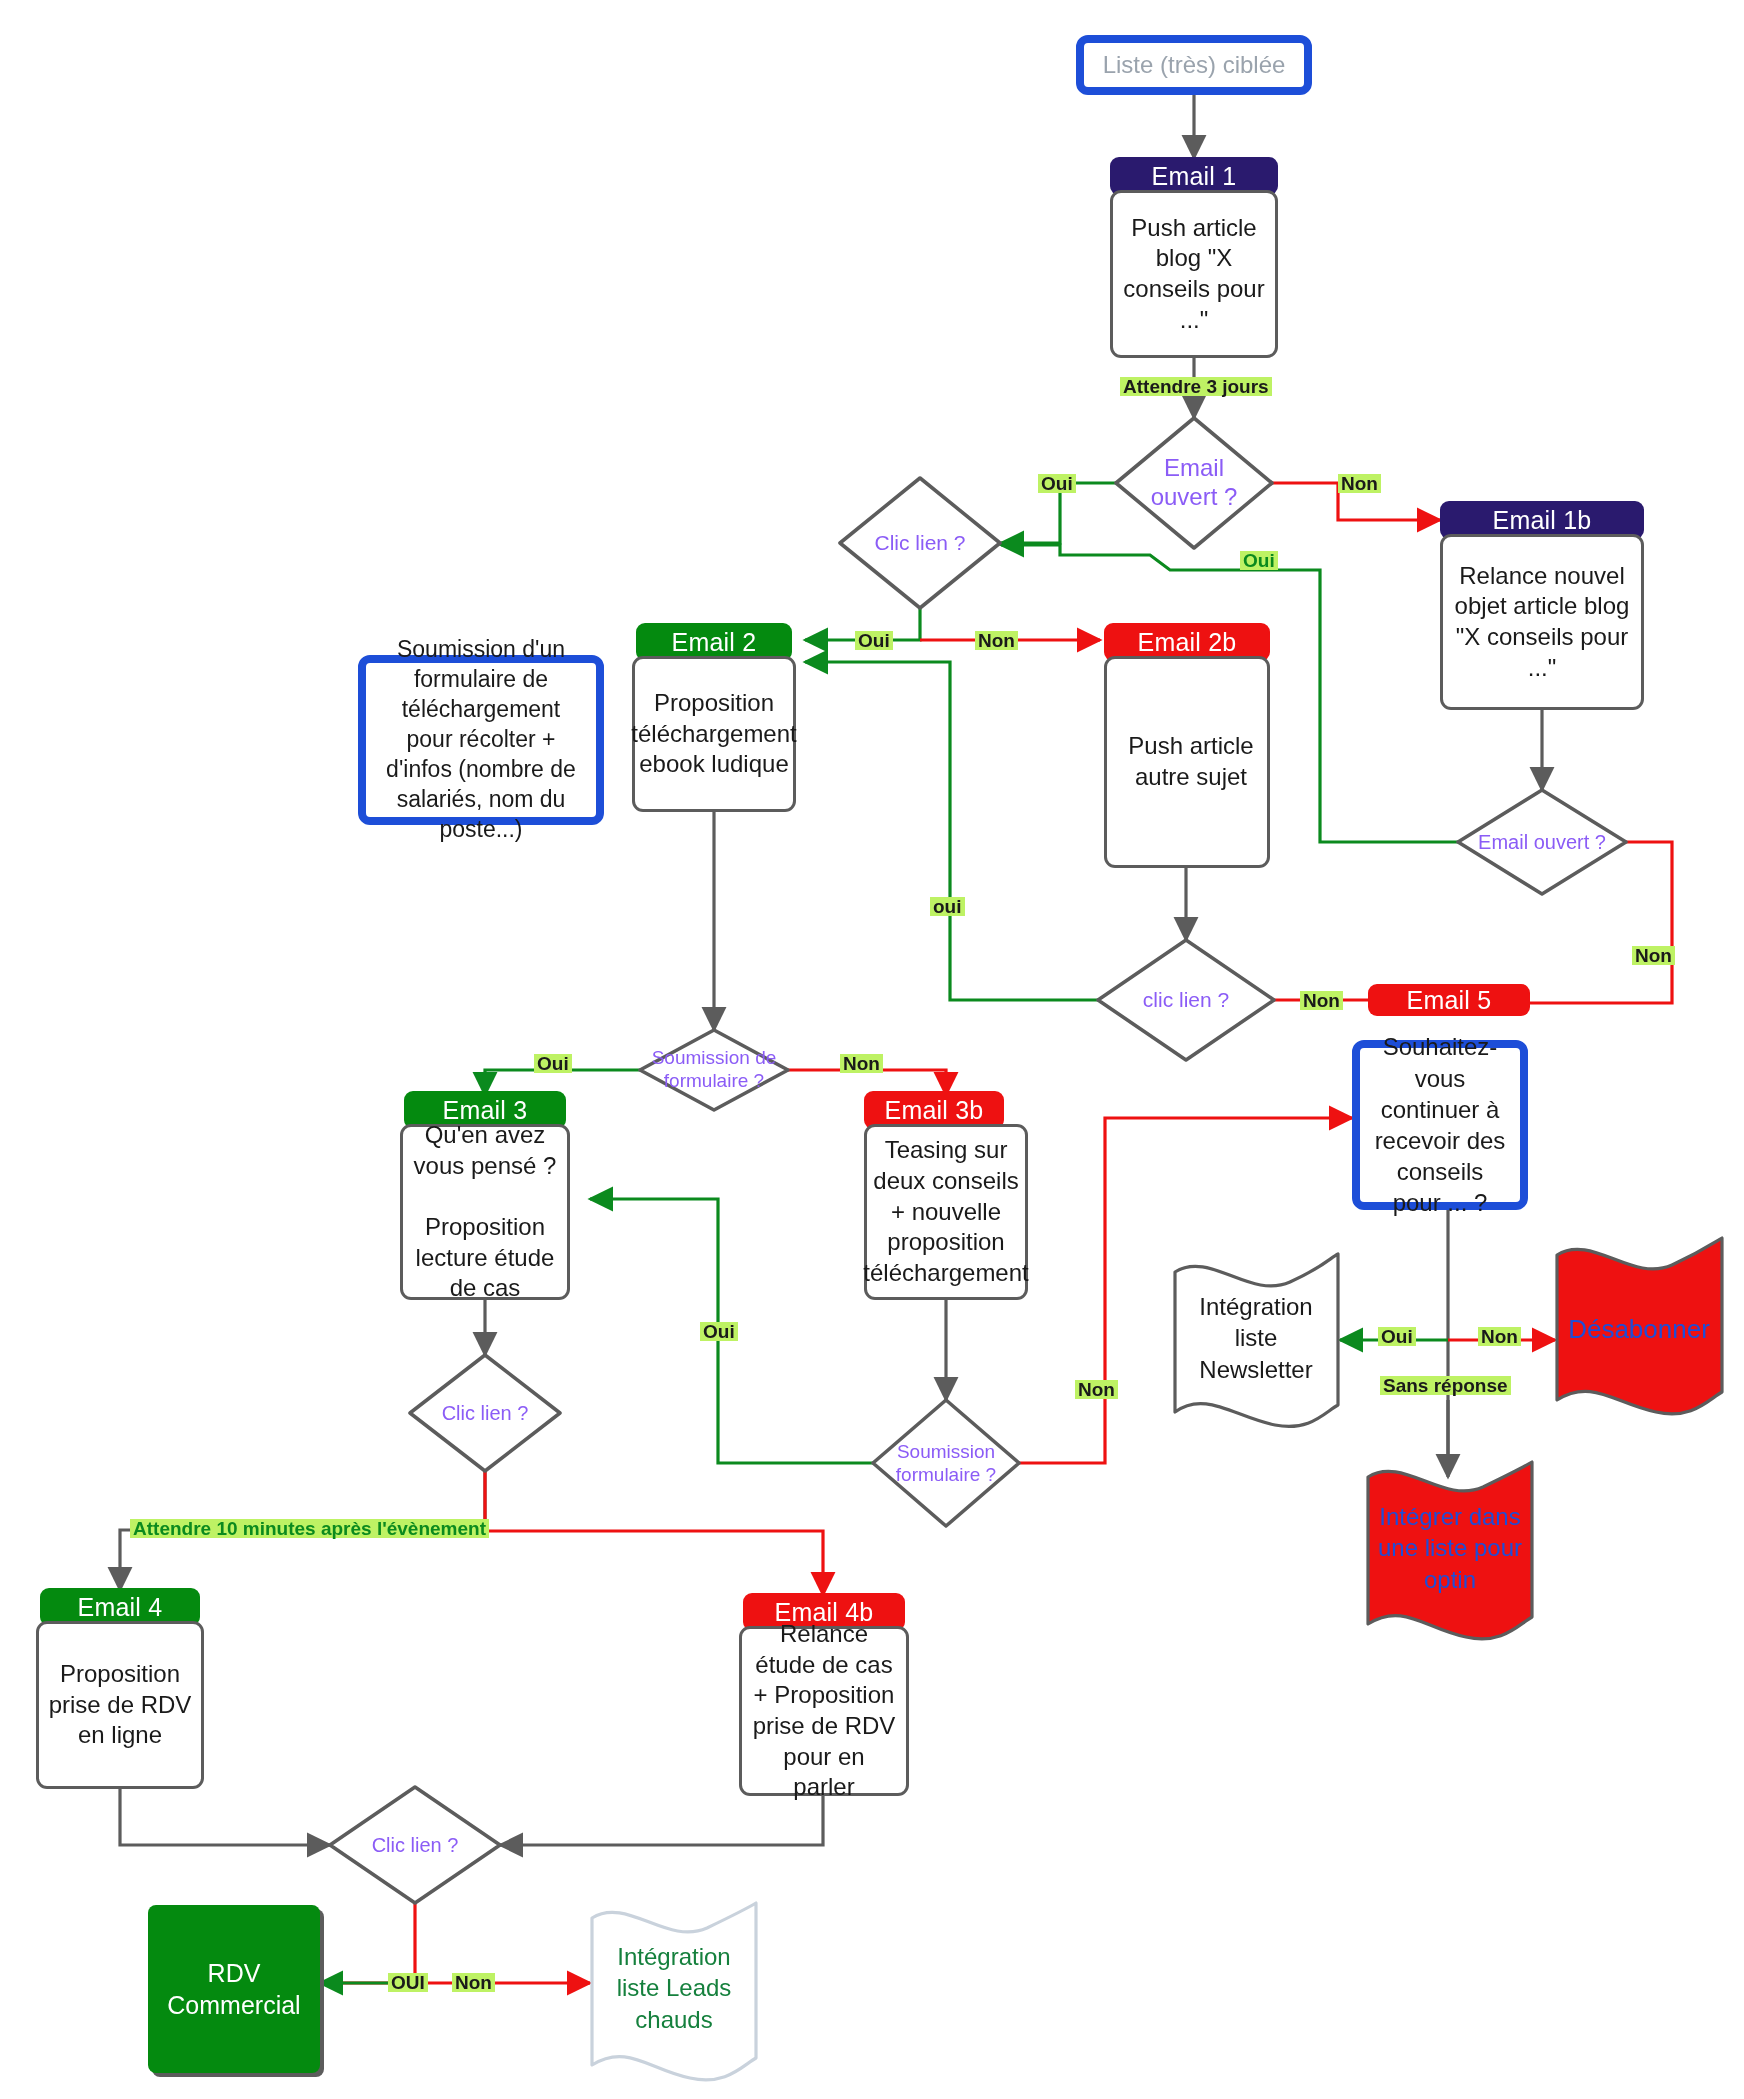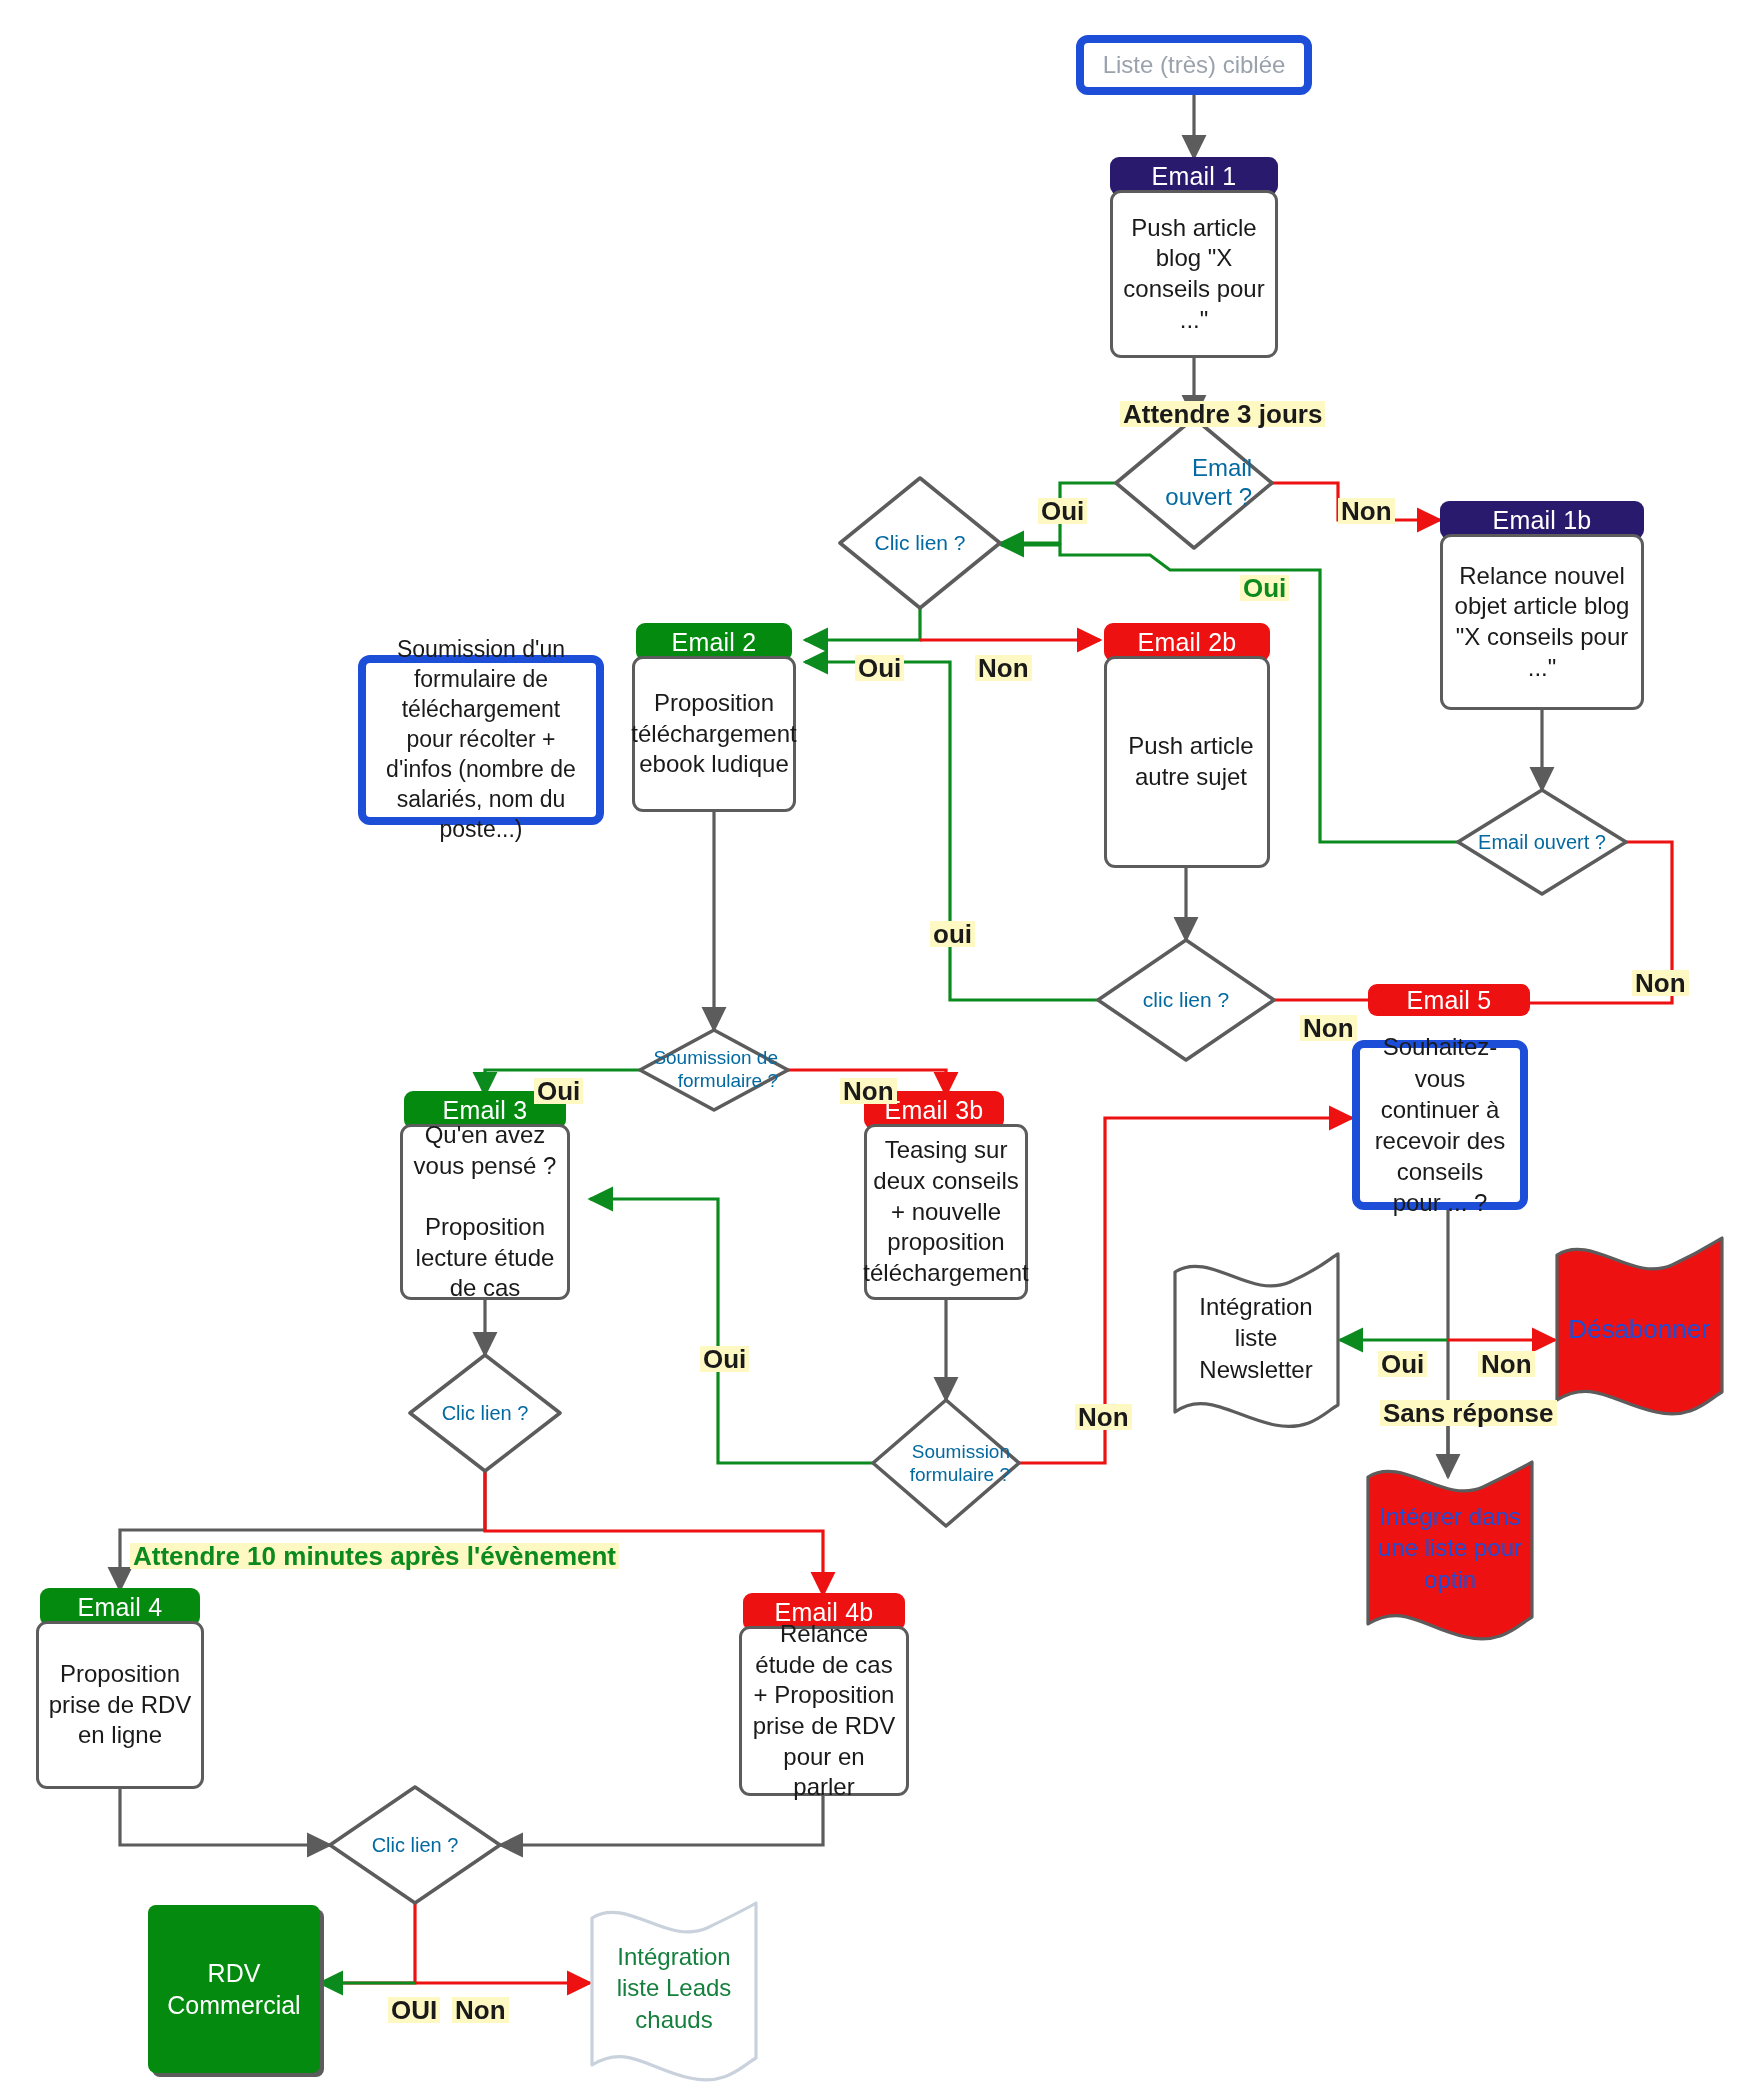--- a/index.html
+++ b/index.html
@@ -85,39 +85,38 @@
     line-height: 1.3;
     z-index: 4;
   }
 
   
   .diamond-label {
     position: absolute;
     display: flex;
     align-items: center;
     justify-content: center;
-    text-align: right;
-    color: #0369a1;
+    text-align: center;
+    color: #8b5cf6;
     line-height: 1.2;
     z-index: 5;
     pointer-events: none;
   }
 
   
   .edge-label {
     position: absolute;
-    font-size: 26px;
+    font-size: 19px;
     font-weight: bold;
     color: #1a1a1a;
-    background: #fef9c3;
+    background: #bef264;
     padding: 0 3px;
     white-space: nowrap;
     z-index: 6;
     line-height: 1;
-    margin-top: 24px;
   }
   .edge-label.green { color: #0b8a1e; }
 
   
   .flag-text {
     position: absolute;
     display: flex;
     align-items: center;
     justify-content: center;
     text-align: center;

